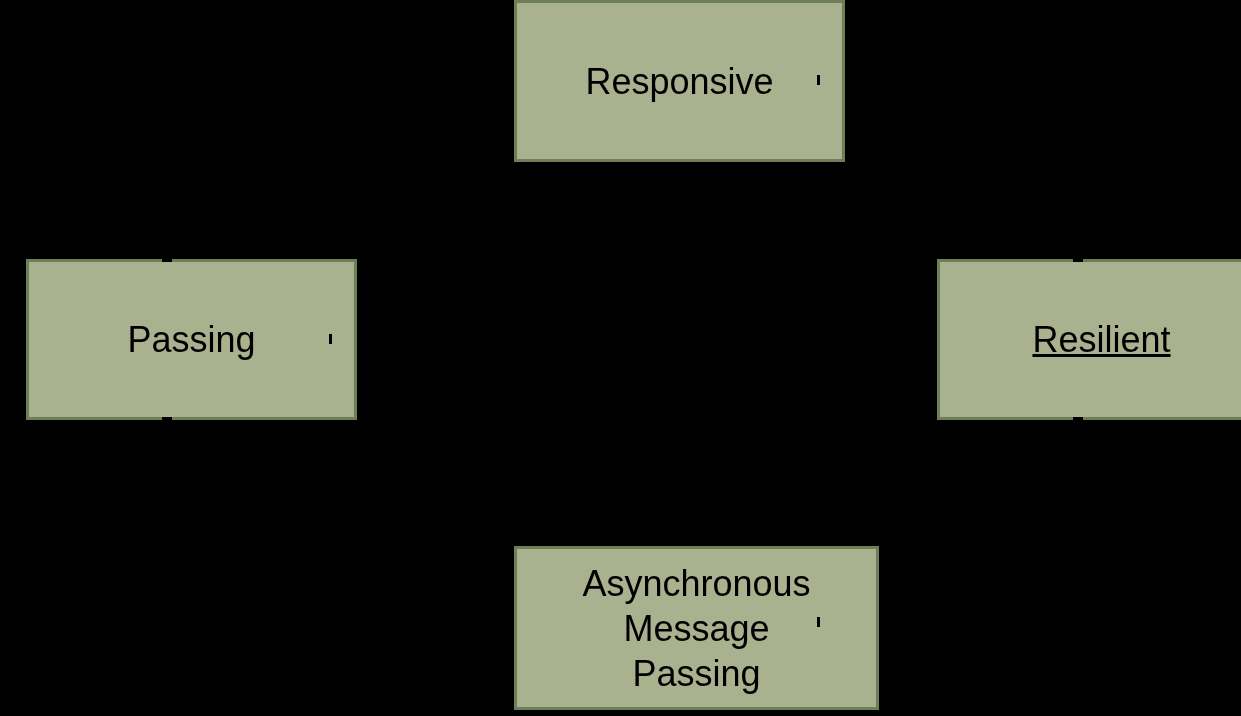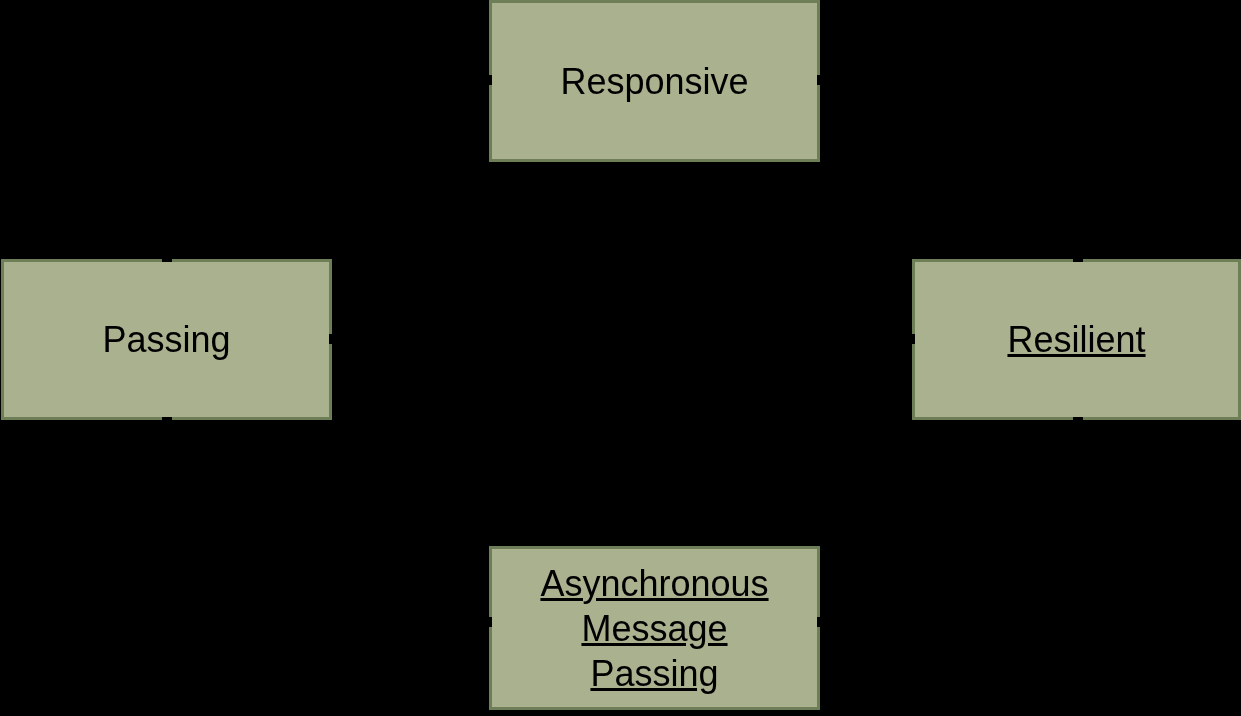--- a/index.html
+++ b/index.html
@@ -26,32 +26,33 @@
   }
   .node {
     position: absolute;
     box-sizing: border-box;
     background: var(--node-fill);
     border: 3px solid var(--node-border);
     display: flex;
     align-items: center;
     justify-content: center;
     text-align: center;
+    margin-left: 25px;
   }
   .node-label {
     color: var(--node-text);
     font-size: 36px;
     line-height: 1.25;
     white-space: pre-line;
     letter-spacing: 0px;
   }
   #node-responsive { left: 489px; top: 0px;   width: 331px; height: 162px; }
   #node-elastic    { left: 1px;   top: 259px; width: 331px; height: 161px; }
   #node-resilient  { left: 912px; top: 259px; width: 329px; height: 161px; text-decoration: underline; }
-  #node-async      { left: 489px; top: 546px; width: 331px; height: 164px; text-decoration: underline; }
+  #node-async      { left: 489px; top: 546px; width: 365px; height: 164px; }
 
   
   .stub {
     position: absolute;
     background: var(--bg);
   }
   .stub.v { width: 3px;  height: 10px; }
   .stub.h { width: 10px; height: 3px;  }
   #stub-resp-left   { left: 489px;  top: 75px;  }
   #stub-resp-right  { left: 817px;  top: 75px;  }

